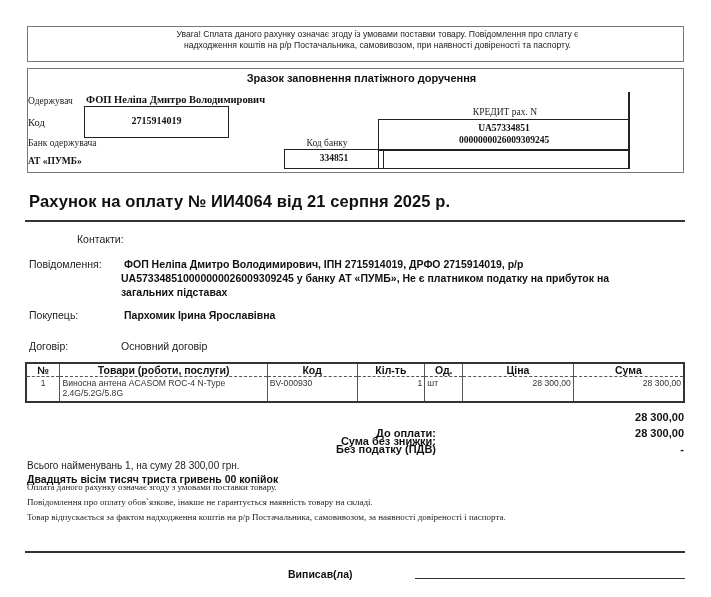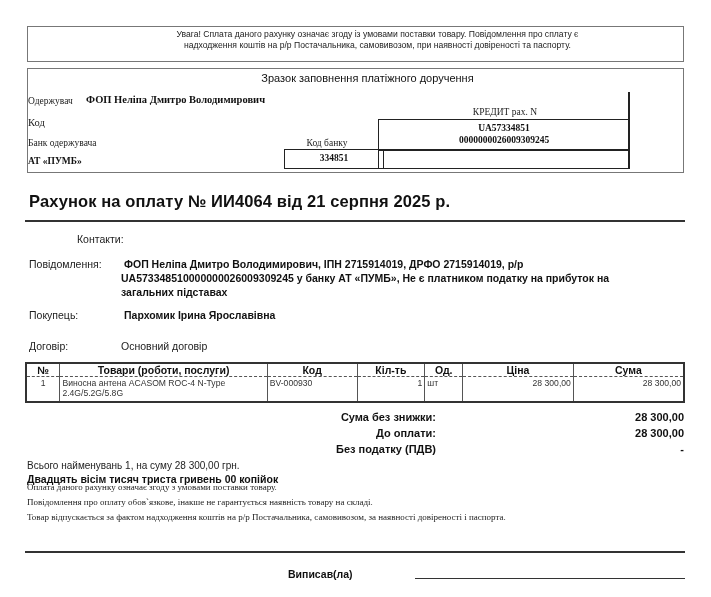--- a/index.html
+++ b/index.html
@@ -6,21 +6,21 @@
   html, body { width: 711px; height: 597px; background: #fff; overflow: hidden; }
   body { position: relative; font-family: "Liberation Sans", sans-serif; color: #111; }
   .abs { position: absolute; }
 
   
   .notice { left: 27px; top: 26px; width: 657px; height: 36px; border: 1px solid #777;
     font-size: 8.6px; line-height: 11px; text-align: center; padding-top: 2px; color: #222; padding-left: 44px; }
 
   
   .pay { left: 27px; top: 68px; width: 657px; height: 105px; border: 1px solid #777; }
-  .pay-title { left: 12px; top: 3px; width: 100%; text-align: center; font-weight: normal; font-size: 11px; }
+  .pay-title { left: 6px; top: 3px; width: 100%; text-align: center; font-weight: bold; font-size: 11px; }
   .serif { font-family: "Liberation Serif", serif; }
   .lbl { font-size: 9.5px; color: #222; }
   .bold { font-weight: bold; }
   .box { border: 1.5px solid #222; }
   .vline { background: #222; width: 1.5px; }
   .hline { background: #222; height: 1.5px; }
 
   
   .inv-title { left: 29px; top: 192px; font-size: 16.5px; font-weight: bold; letter-spacing: 0.1px; }
   .rule { left: 25px; height: 2px; background: #333; width: 660px; }
@@ -52,20 +52,21 @@
   <div>надходження коштів на р/р Постачальника, самовивозом, при наявності довіреності та паспорту.</div>
 </div>
 
 <div class="abs pay">
   <div class="abs pay-title">Зразок заповнення платіжного доручення</div>
 
   <div class="abs serif lbl" style="left:0;top:27px;">Одержувач</div>
   <div class="abs serif bold" style="left:58px;top:25px;font-size:10.5px;">ФОП Неліпа Дмитро Володимирович</div>
 
   <div class="abs serif lbl" style="left:0;top:48px;font-size:10.5px;">Код</div>
+  <div class="abs box serif bold" style="left:56px;top:37px;width:145px;height:32px;font-size:10px;text-align:center;line-height:28px;">2715914019</div>
 
   <div class="abs serif lbl" style="left:0;top:69px;">Банк одержувача</div>
   <div class="abs serif bold" style="left:0;top:87px;font-size:9.5px;">АТ «ПУМБ»</div>
 
   <div class="abs serif lbl" style="left:254px;top:69px;width:90px;text-align:center;">Код банку</div>
   <div class="abs box serif bold" style="left:256px;top:80px;width:100px;height:20px;font-size:9.5px;text-align:center;line-height:17px;">334851</div>
 
   <div class="abs vline" style="left:600px;top:23px;height:77px;"></div>
   <div class="abs serif lbl" style="left:352px;top:38px;width:250px;text-align:center;">КРЕДИТ рах. N</div>
   <div class="abs" style="left:350px;top:50px;width:252px;height:50px;border:1.5px solid #222;">
@@ -123,21 +124,21 @@
       </td>
       <td>BV-000930</td>
       <td class="r">1</td>
       <td>шт</td>
       <td class="r">28 300,00</td>
       <td class="r">28 300,00</td>
     </tr>
   </tbody>
 </table>
 
-<div class="abs tot-lbl" style="left:236px;top:411px;">Сума без знижки:</div>
+<div class="abs tot-lbl" style="left:236px;top:435px;">Сума без знижки:</div>
 <div class="abs tot-val" style="left:534px;top:411px;">28 300,00</div>
 <div class="abs tot-lbl" style="left:236px;top:427px;">До оплати:</div>
 <div class="abs tot-val" style="left:534px;top:427px;">28 300,00</div>
 <div class="abs tot-lbl" style="left:236px;top:443px;">Без податку (ПДВ)</div>
 <div class="abs tot-val" style="left:534px;top:443px;">-</div>
 
 <div class="abs small" style="left:27px;top:460px;font-size:10px;">Всього найменувань 1, на суму 28 300,00 грн.</div>
 <div class="abs" style="left:27px;top:473px;font-size:10.5px;font-weight:bold;">Двадцять вісім тисяч триста гривень 00 копійок</div>
 
 <div class="abs foot" style="left:27px;top:480px;font-family:Liberation Serif, serif;">

